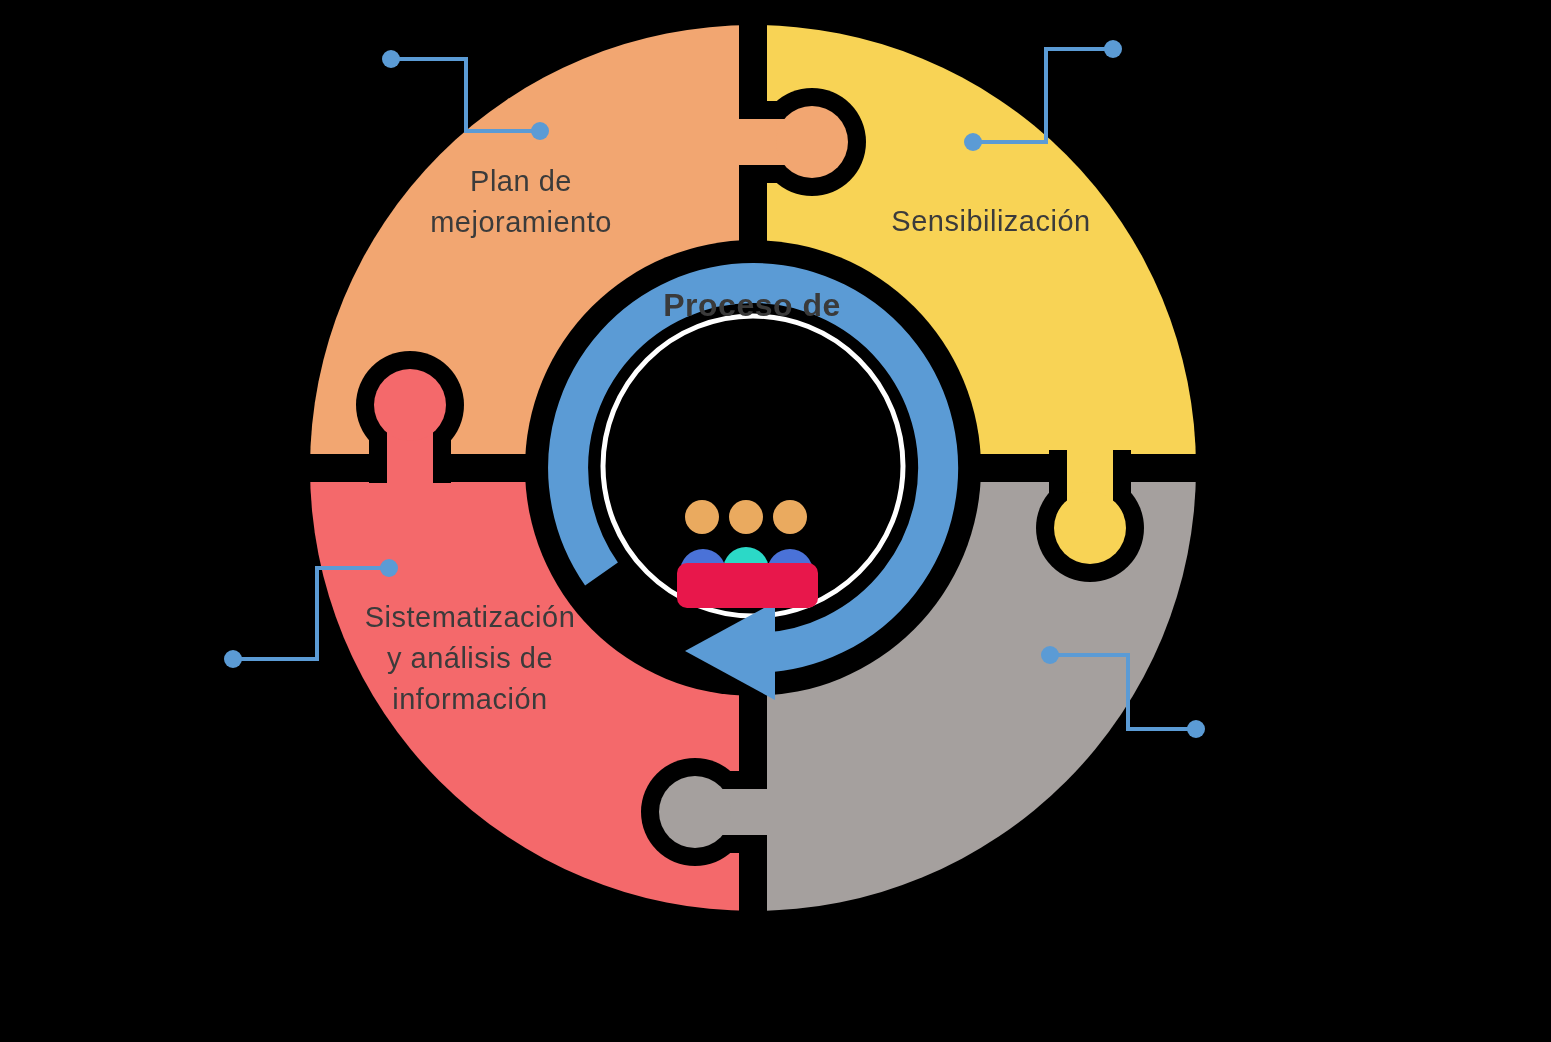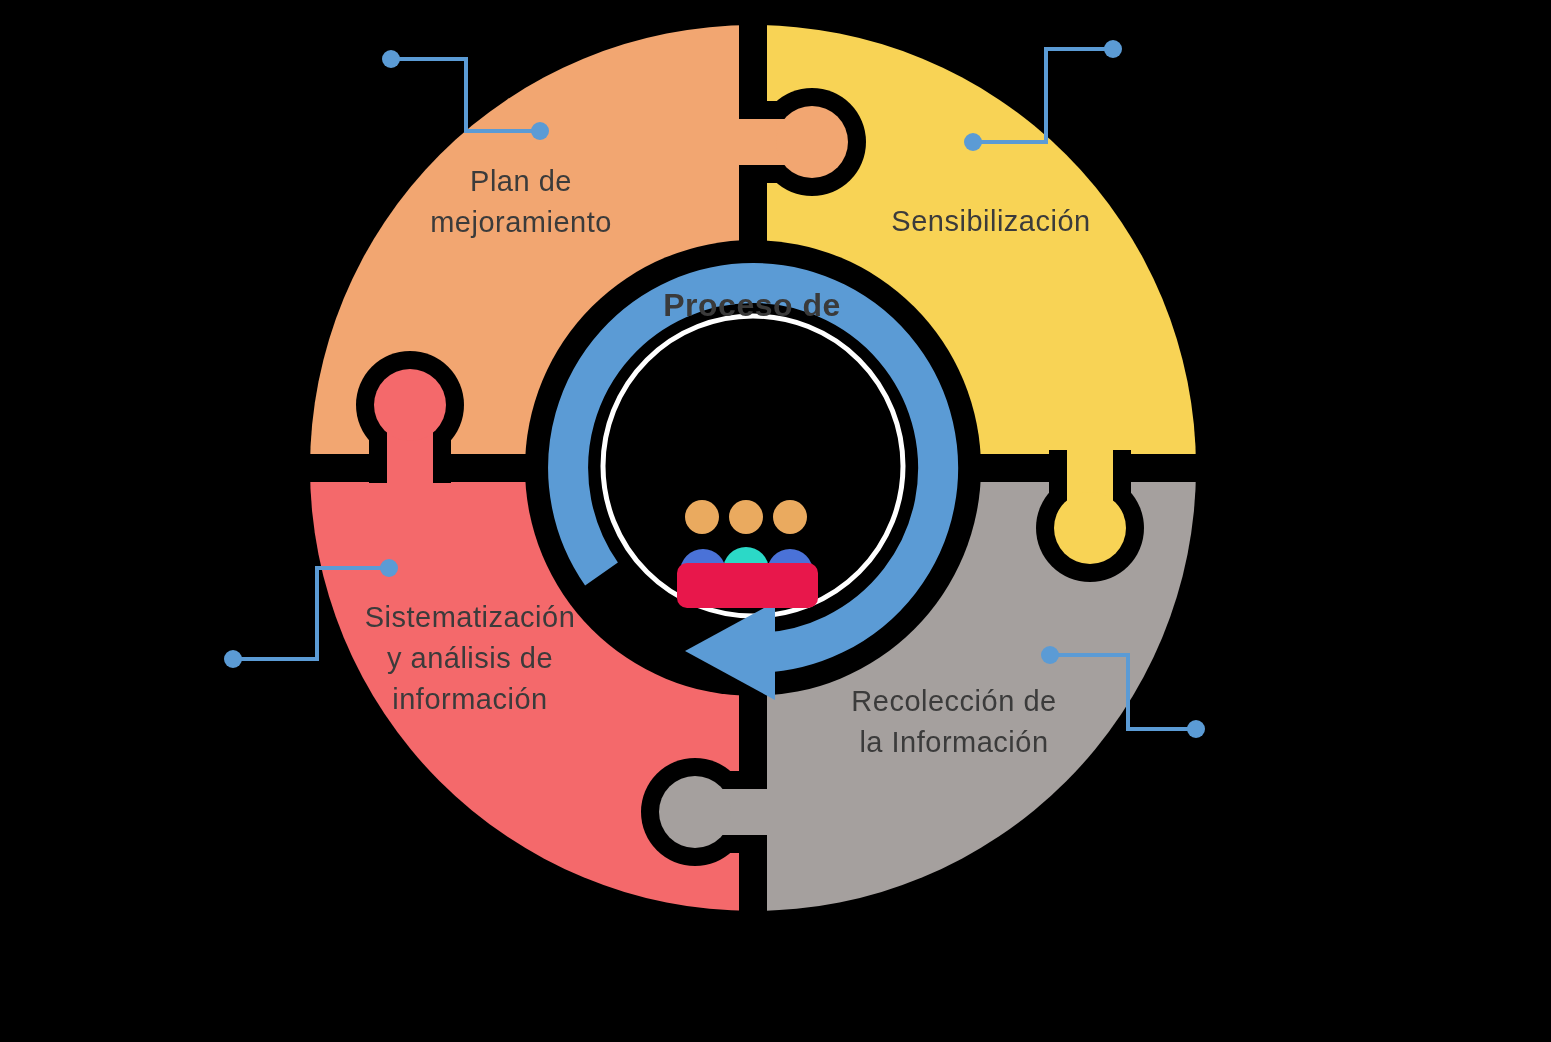--- a/index.html
+++ b/index.html
@@ -114,20 +114,18 @@
 
   <div class="piece-label" style="left:521px;top:161px">Plan de
 mejoramiento</div>
 
   <div class="piece-label" style="left:470px;top:597px">Sistematización
 y análisis de
 información</div>
 
   <div class="piece-label" style="left:991px;top:201px">Sensibilización</div>
 
-  <div class="piece-label" style="left:954px;top:681px">Recolección de
-la Información</div>
 
   <div class="center-title">
     <div>Proceso de</div>
   </div>
 
 </div>
 
 </body></html>

